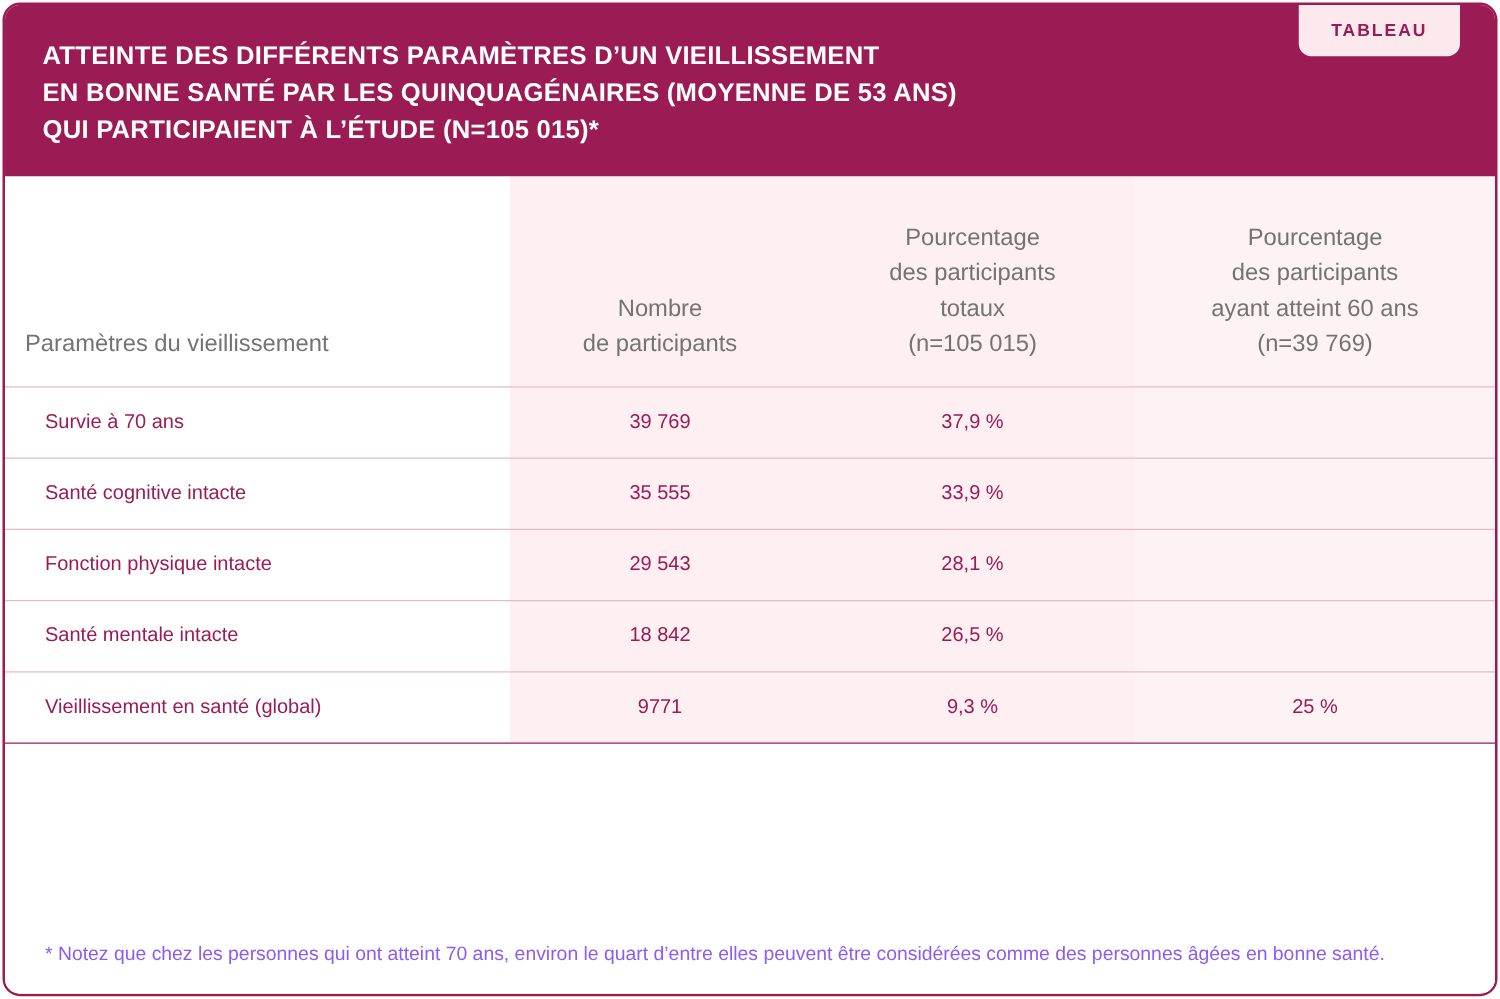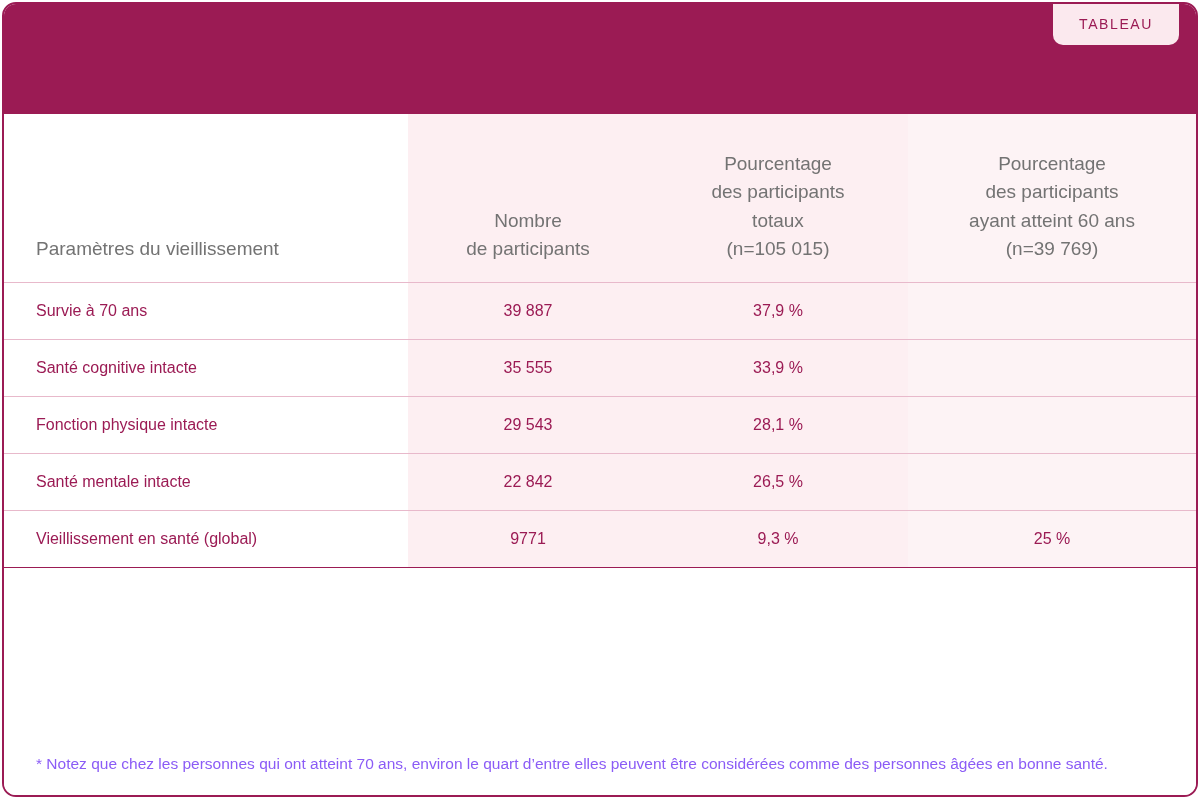--- a/index.html
+++ b/index.html
@@ -49,26 +49,26 @@
     font-size: 20.5px;
     font-weight: bold;
     line-height: 1.45;
     letter-spacing: 0.2px;
     text-transform: uppercase;
     max-width: 930px;
     white-space: pre-line;
   }
   .tableau-badge {
     position: absolute;
-    right: 17px;
+    right: 28px;
     top: -2px;
     background: #fbe9ee;
     color: #9b1b54;
     font-size: 14px;
-    font-weight: normal;
+    font-weight: bold;
     letter-spacing: 1.6px;
     padding: 14px 26px 13px 26px;
     border-radius: 0 0 10px 10px;
     text-transform: uppercase;
   }
 
   
   .table-wrap {
     flex: 1 1 auto;
     background: #ffffff;
@@ -89,21 +89,21 @@
     font-size: 19px;
     font-weight: normal;
     line-height: 1.5;
     padding: 22px 14px 18px 14px;
     border-bottom: 1.5px solid #e8b9cb;
     box-sizing: border-box;
     height: 168px;
   }
   thead th.col-param {
     text-align: left;
-    padding-left: 32px;
+    padding-left: 16px;
     background: #ffffff;
     white-space: nowrap;
   }
   thead th.tint {
     text-align: center;
     background: #fdeff2;
   }
   thead th.tint.alt {
     background: #fdf3f5;
   }
@@ -139,20 +139,23 @@
     background: #ffffff;
   }
 </style>
 </head>
 <body>
 
 <div id="page">
   <div class="card">
 
     <div class="header">
+      <div class="header-title">ATTEINTE DES DIFFÉRENTS PARAMÈTRES D’UN VIEILLISSEMENT
+EN BONNE SANTÉ PAR LES QUINQUAGÉNAIRES (MOYENNE DE 53 ANS)
+QUI PARTICIPAIENT À L’ÉTUDE (n=105 015)*</div>
       <div class="tableau-badge">TABLEAU</div>
     </div>
 
     <div class="table-wrap">
       <table class="data">
         <colgroup>
           <col class="c0">
             <col class="c1">
             <col class="c2">
             <col class="c3">
@@ -176,39 +179,39 @@
               <span class="hl">Pourcentage</span>
               <span class="hl">des participants</span>
               <span class="hl">ayant atteint 60 ans</span>
               <span class="hl">(n=39 769)</span>
             </th>
           </tr>
         </thead>
         <tbody>
           <tr>
             <td class="col-param">Survie à 70 ans</td>
-            <td class="tint">39 887</td>
+            <td class="tint">39 769</td>
             <td class="tint">37,9 %</td>
             <td class="tint alt"></td>
           </tr>
           <tr>
             <td class="col-param">Santé cognitive intacte</td>
             <td class="tint">35 555</td>
             <td class="tint">33,9 %</td>
             <td class="tint alt"></td>
           </tr>
           <tr>
             <td class="col-param">Fonction physique intacte</td>
             <td class="tint">29 543</td>
             <td class="tint">28,1 %</td>
             <td class="tint alt"></td>
           </tr>
           <tr>
             <td class="col-param">Santé mentale intacte</td>
-            <td class="tint">22 842</td>
+            <td class="tint">18 842</td>
             <td class="tint">26,5 %</td>
             <td class="tint alt"></td>
           </tr>
           <tr>
             <td class="col-param">Vieillissement en santé (global)</td>
             <td class="tint">9771</td>
             <td class="tint">9,3 %</td>
             <td class="tint alt">25 %</td>
           </tr>
         </tbody>

